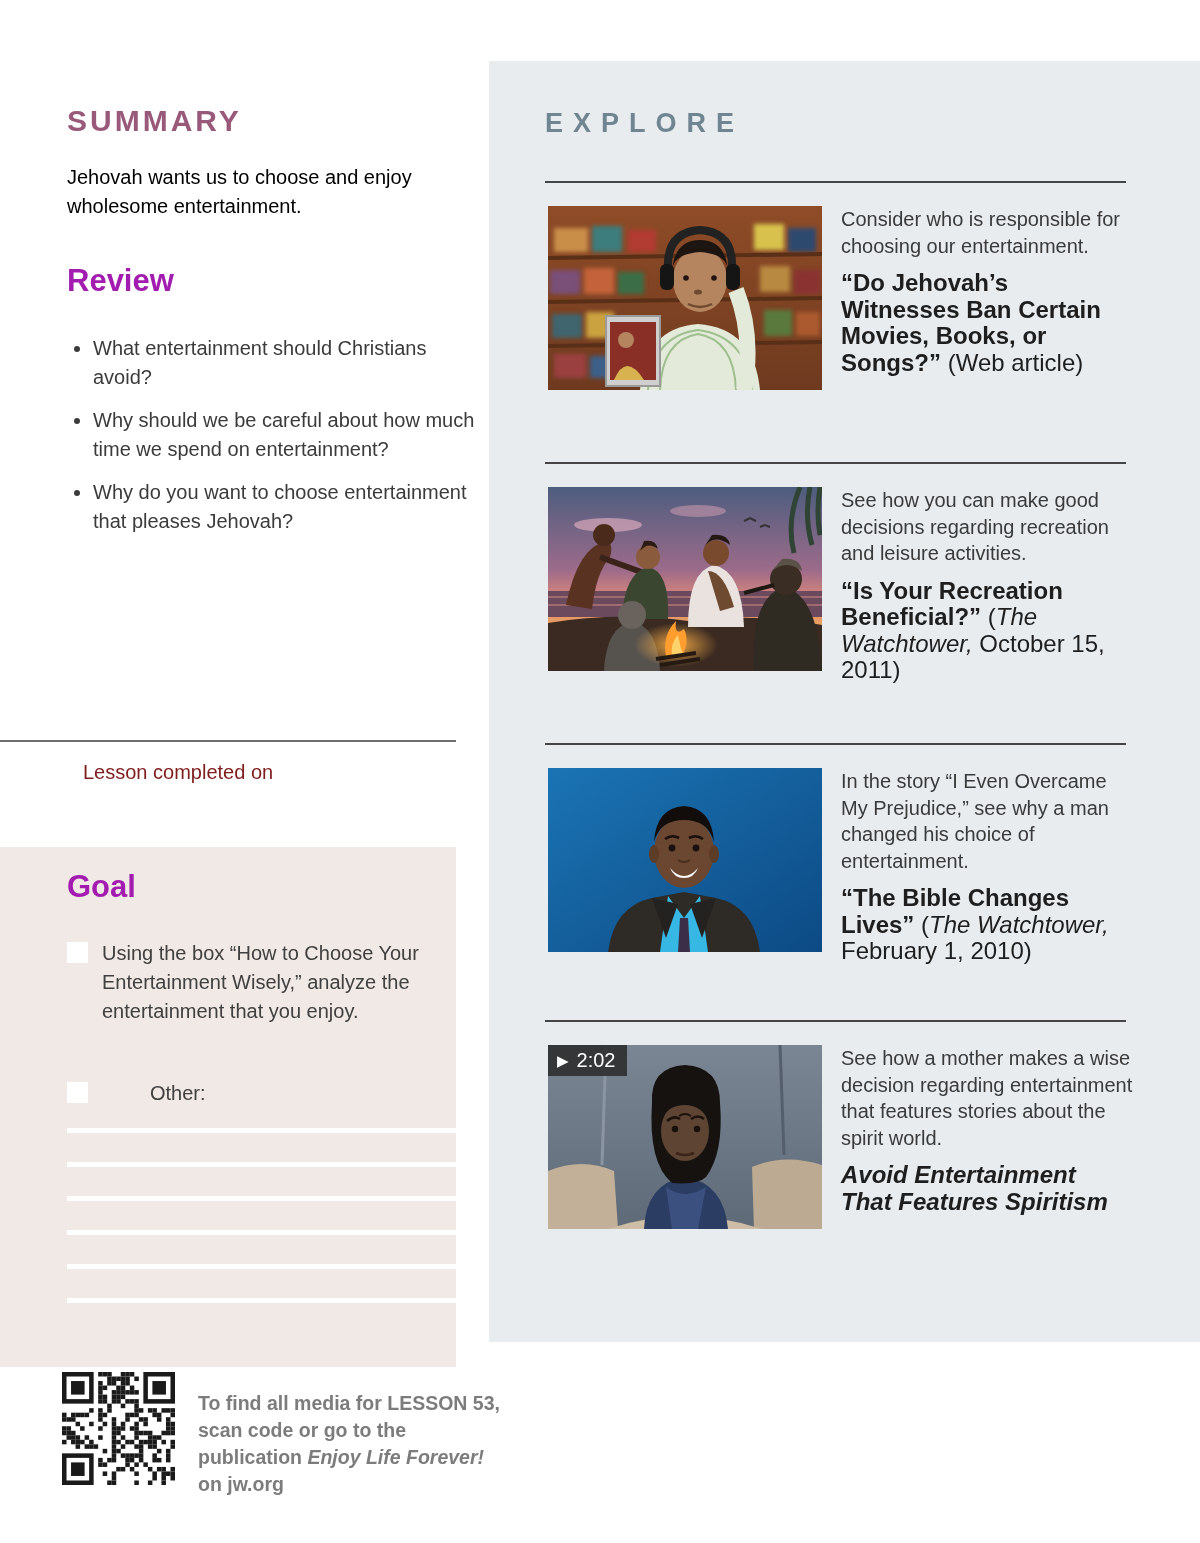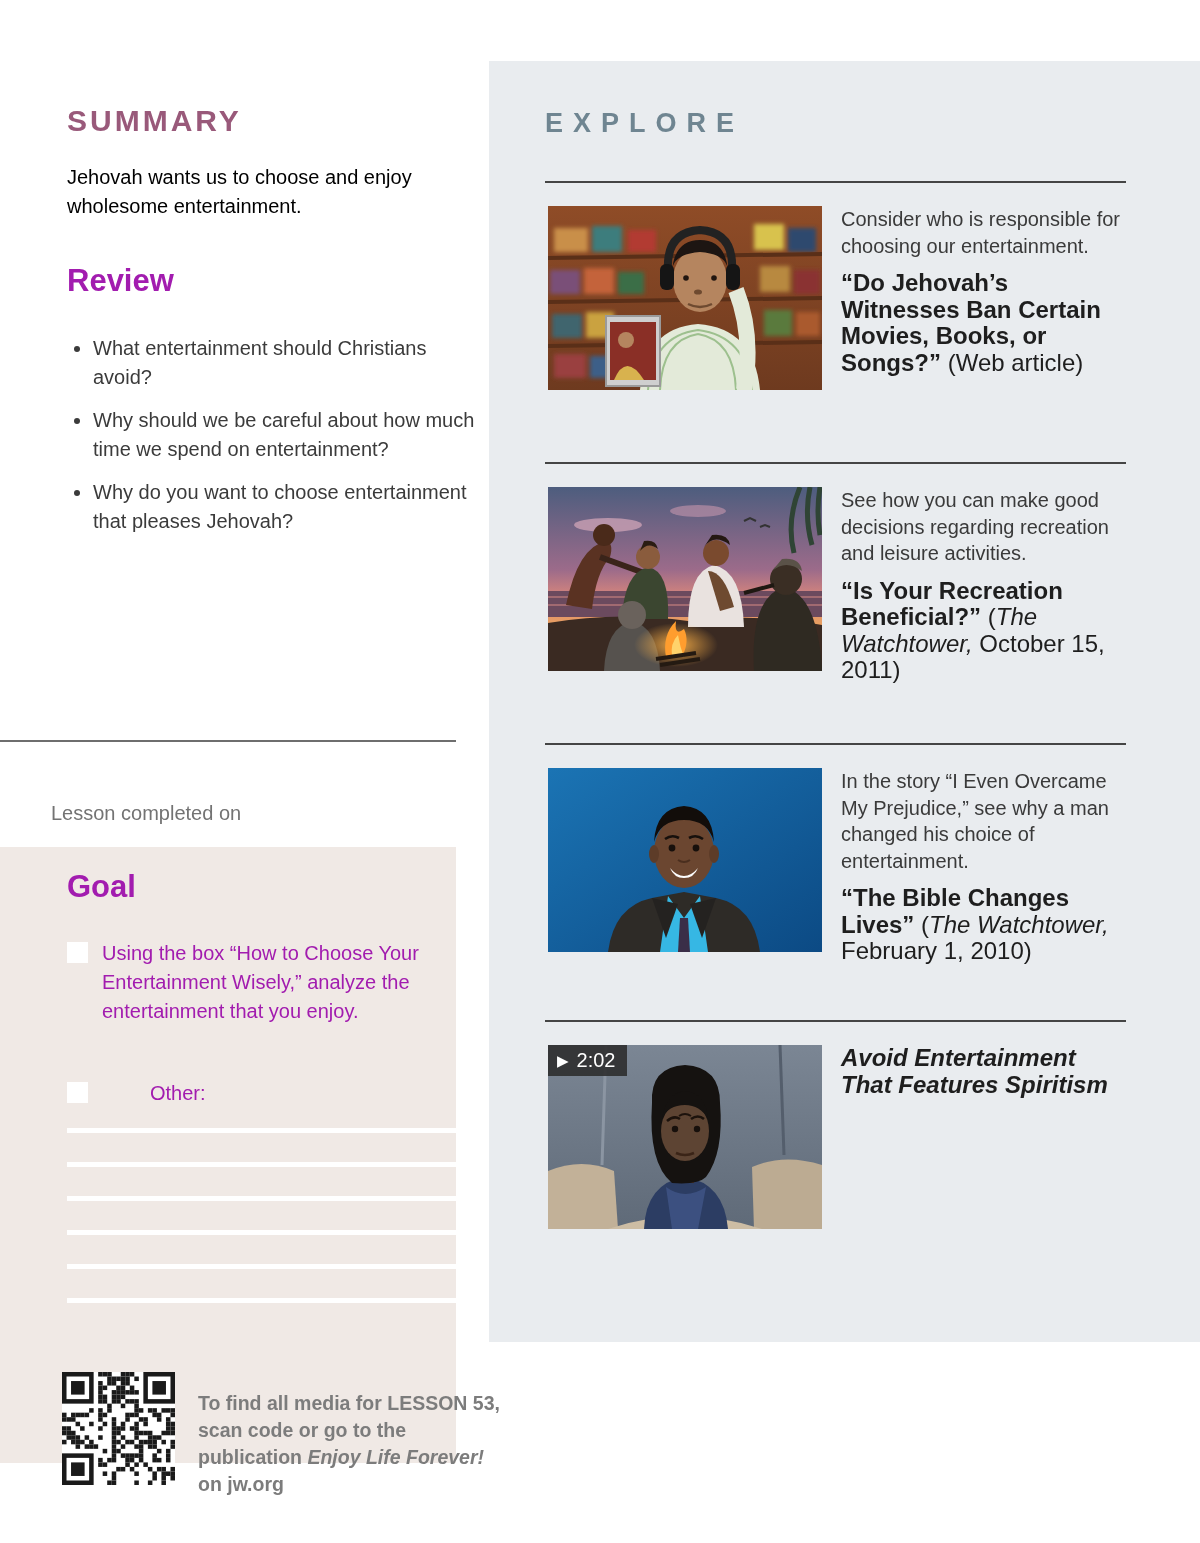--- a/index.html
+++ b/index.html
@@ -10,30 +10,30 @@
   .h-summary{position:absolute;left:67px;top:104px;font-size:30px;font-weight:700;
     letter-spacing:3px;color:#99597A;}
   .summary-text{position:absolute;left:67px;top:163px;width:360px;font-size:20px;line-height:29px;color:#000000;}
   .h-slate{color:#a21caf;font-weight:600;font-size:31px;}
   .h-review{position:absolute;left:67px;top:263px;}
   .review-list{position:absolute;left:67px;top:334px;width:385px;margin:0;padding:0 0 0 26px;
     font-size:20px;line-height:29px;}
   .review-list li{margin-bottom:14px;}
 
   .left-rule{position:absolute;left:0;top:740px;width:456px;height:2px;background:#6e6e6e;}
-  .lesson-label{position:absolute;left:51px;top:761px;font-size:20px;color:#737373;margin-top:41px;}
+  .lesson-label{position:absolute;left:83px;top:761px;font-size:20px;color:#7f1d1d;}
 
   
-  .goal-box{position:absolute;left:0;top:847px;width:456px;height:616px;background:#F0E9E5;}
+  .goal-box{position:absolute;left:0;top:847px;width:456px;height:520px;background:#F0E9E5;}
   .h-goal{position:absolute;left:67px;top:22px;}
   .goal-item{position:absolute;left:67px;width:360px;display:flex;align-items:flex-start;}
   .goal-item-1{top:92px;}
   .goal-item-2{top:232px;gap:48px;}
   .checkbox{flex:0 0 auto;width:21px;height:21px;background:#ffffff;margin-top:3px;margin-right:14px;}
-  .goal-item-label{font-size:20px;line-height:29px;color:#a21caf;}
+  .goal-item-label{font-size:20px;line-height:29px;color:#404040;}
   .writing-lines{position:absolute;left:67px;top:281px;width:389px;}
   .writing-line{height:5px;background:#ffffff;margin-bottom:29px;}
 
   
   .qr-wrap{position:absolute;left:62px;top:1372px;width:113px;height:113px;}
   .qr-wrap svg{display:block;}
   .qr-caption{position:absolute;left:198px;top:1390px;width:305px;font-size:19.5px;line-height:27px;
     font-weight:700;color:#7c7c7c;}
   .qr-caption .pub{font-style:italic;}
 
@@ -502,17 +502,18 @@
             <circle cx="149" cy="84" r="3.2" fill="#17100c"></circle>
           <path d="M128 108 Q137 112 146 108" stroke="#3a2417" stroke-width="2.6" fill="none"></path>
           <path d="M131 71 Q137 67 143 71" stroke="#1c120c" stroke-width="2" fill="none"></path>
         </svg>
         <div class="video-badge">
           <span class="play-icon">▶</span>
           <span class="video-duration">2:02</span>
         </div>
       </div>
       <div class="explore-text">
+        <p class="explore-desc">See how a mother makes a wise decision regarding entertainment that features stories about the spirit world.</p>
         <p class="explore-ref"><span class="seg-bi">Avoid Entertainment That Features Spiritism</span></p>
       </div>
     </div>
   </div>
 </div>
 
 </body></html>

